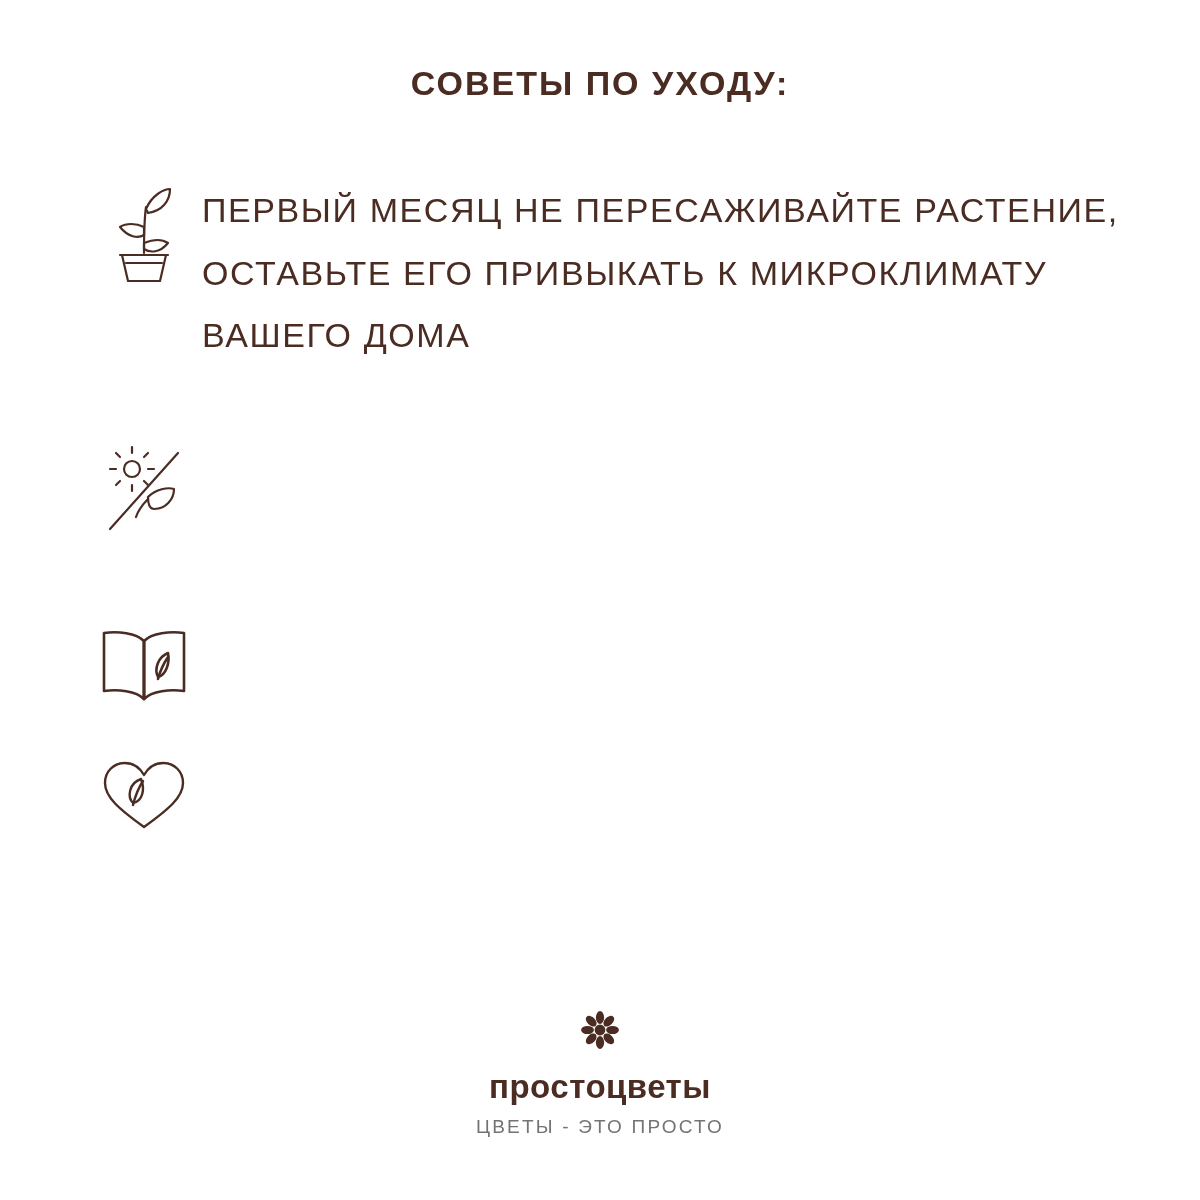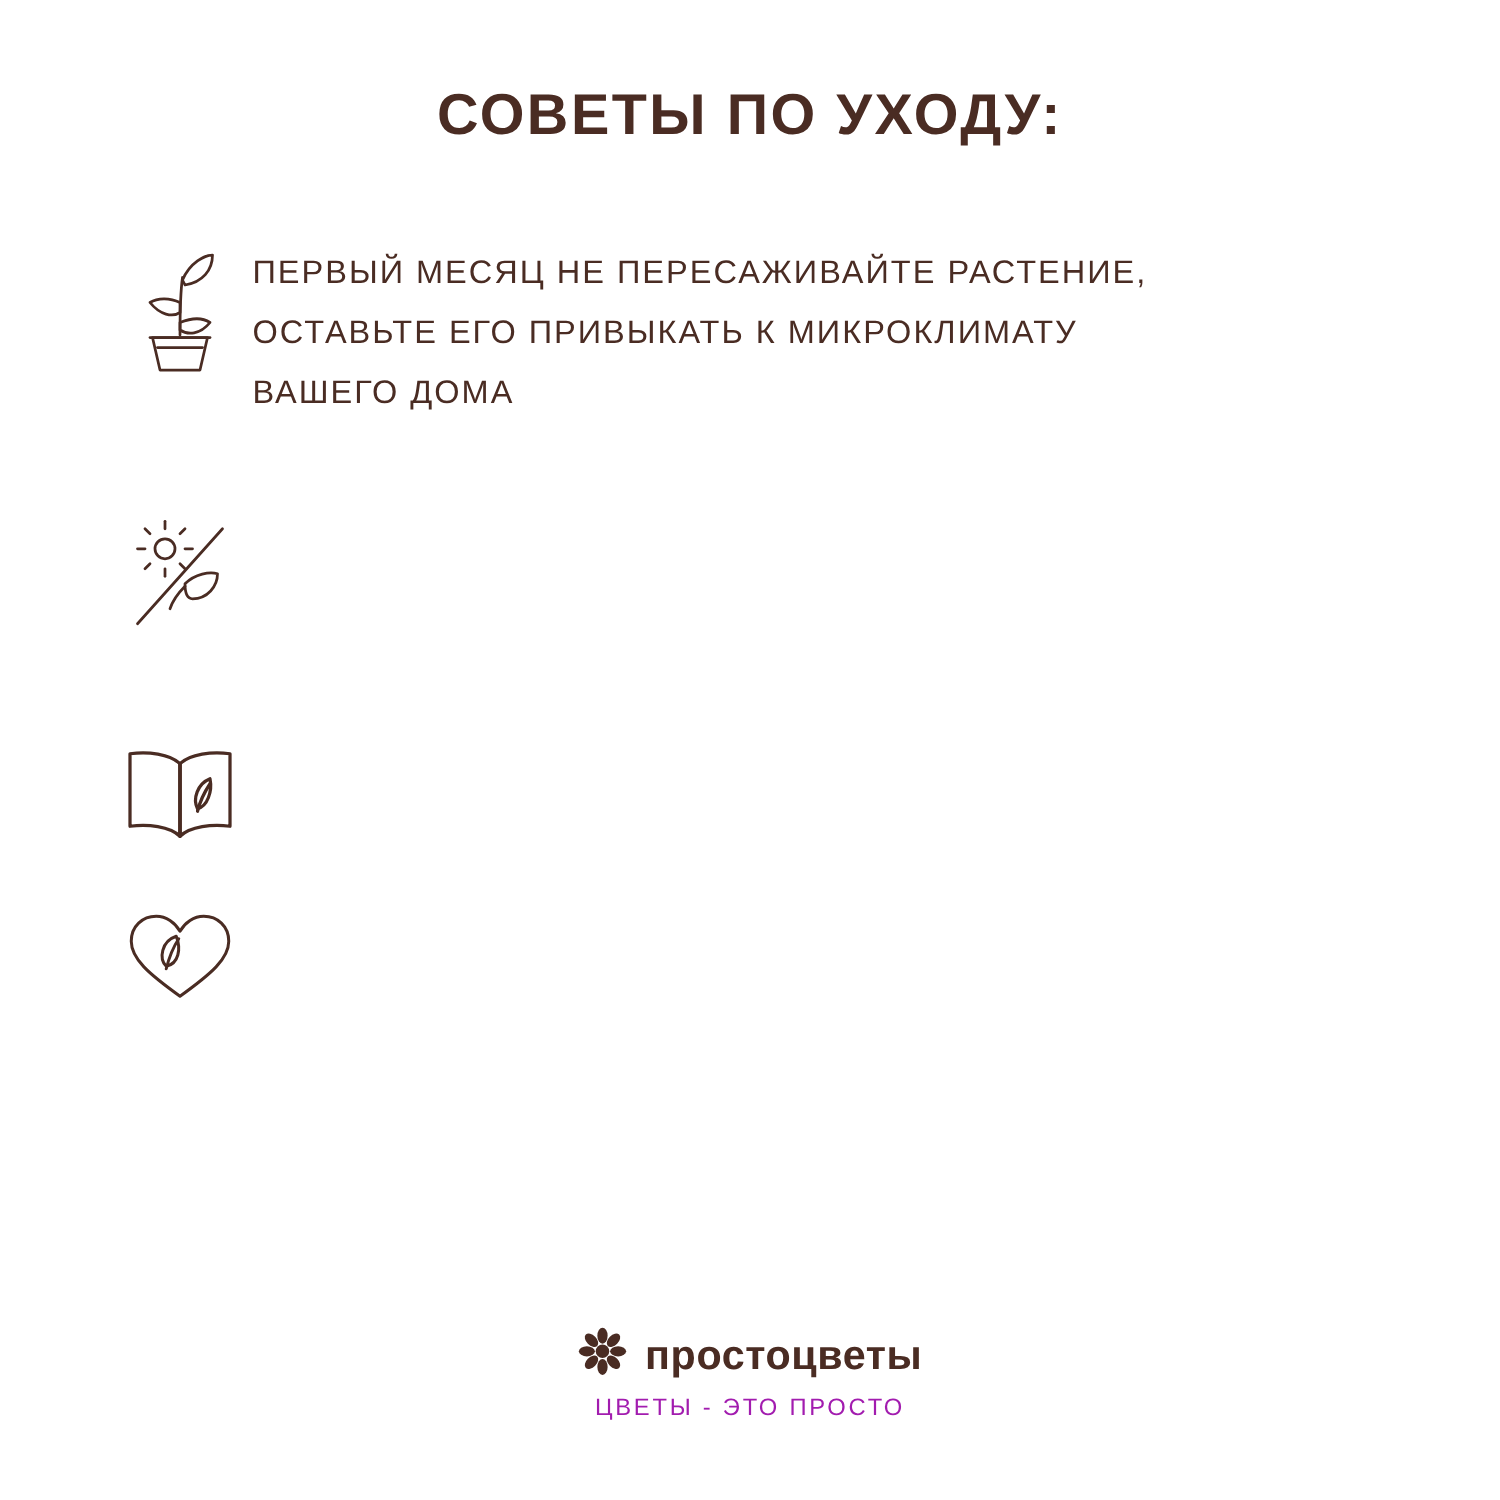--- a/index.html
+++ b/index.html
@@ -15,21 +15,21 @@
     overflow: hidden;
   }
   .page {
     position: relative;
     width: 1200px;
     height: 1200px;
     box-sizing: border-box;
   }
   .title {
     text-align: center;
-    font-size: 46px;
+    font-size: 34px;
     font-weight: bold;
     letter-spacing: 2px;
     color: #4a2c23;
     margin: 0;
     padding-top: 64px;
     text-transform: uppercase;
   }
   .tips {
     margin-top: 76px;
     padding-left: 86px;
@@ -51,21 +51,21 @@
     width: 116px;
     display: flex;
     justify-content: center;
     align-items: flex-start;
     padding-top: 2px;
   }
   .tip-icon svg {
     display: block;
   }
   .tip-text {
-    font-size: 26px;
+    font-size: 34px;
     line-height: 1.84;
     letter-spacing: 1.6px;
     color: #4a2c23;
     text-transform: uppercase;
     padding-top: 0px;
     white-space: pre-line;
   }
   .tip-1 .tip-icon { padding-top: 4px; }
   .tip-2 .tip-icon { padding-top: 6px; }
   .tip-3 .tip-icon { padding-top: 6px; }
@@ -76,33 +76,34 @@
     left: 0;
     right: 0;
     bottom: 62px;
     text-align: center;
   }
   .brand-row {
     display: flex;
     align-items: center;
     justify-content: center;
     gap: 14px;
+    flex-direction: column;
   }
   .brand-name {
     font-size: 33px;
     font-weight: bold;
     letter-spacing: 0.5px;
     color: #4a2c23;
     text-transform: lowercase;
   }
   .brand-tagline {
     margin-top: 10px;
     font-size: 19px;
     letter-spacing: 2.2px;
-    color: #a21caf;
+    color: #737373;
     text-transform: uppercase;
   }
 </style>
 </head>
 <body>
 
 <div class="page">
 
   <h1 class="title">СОВЕТЫ ПО УХОДУ:</h1>
 

